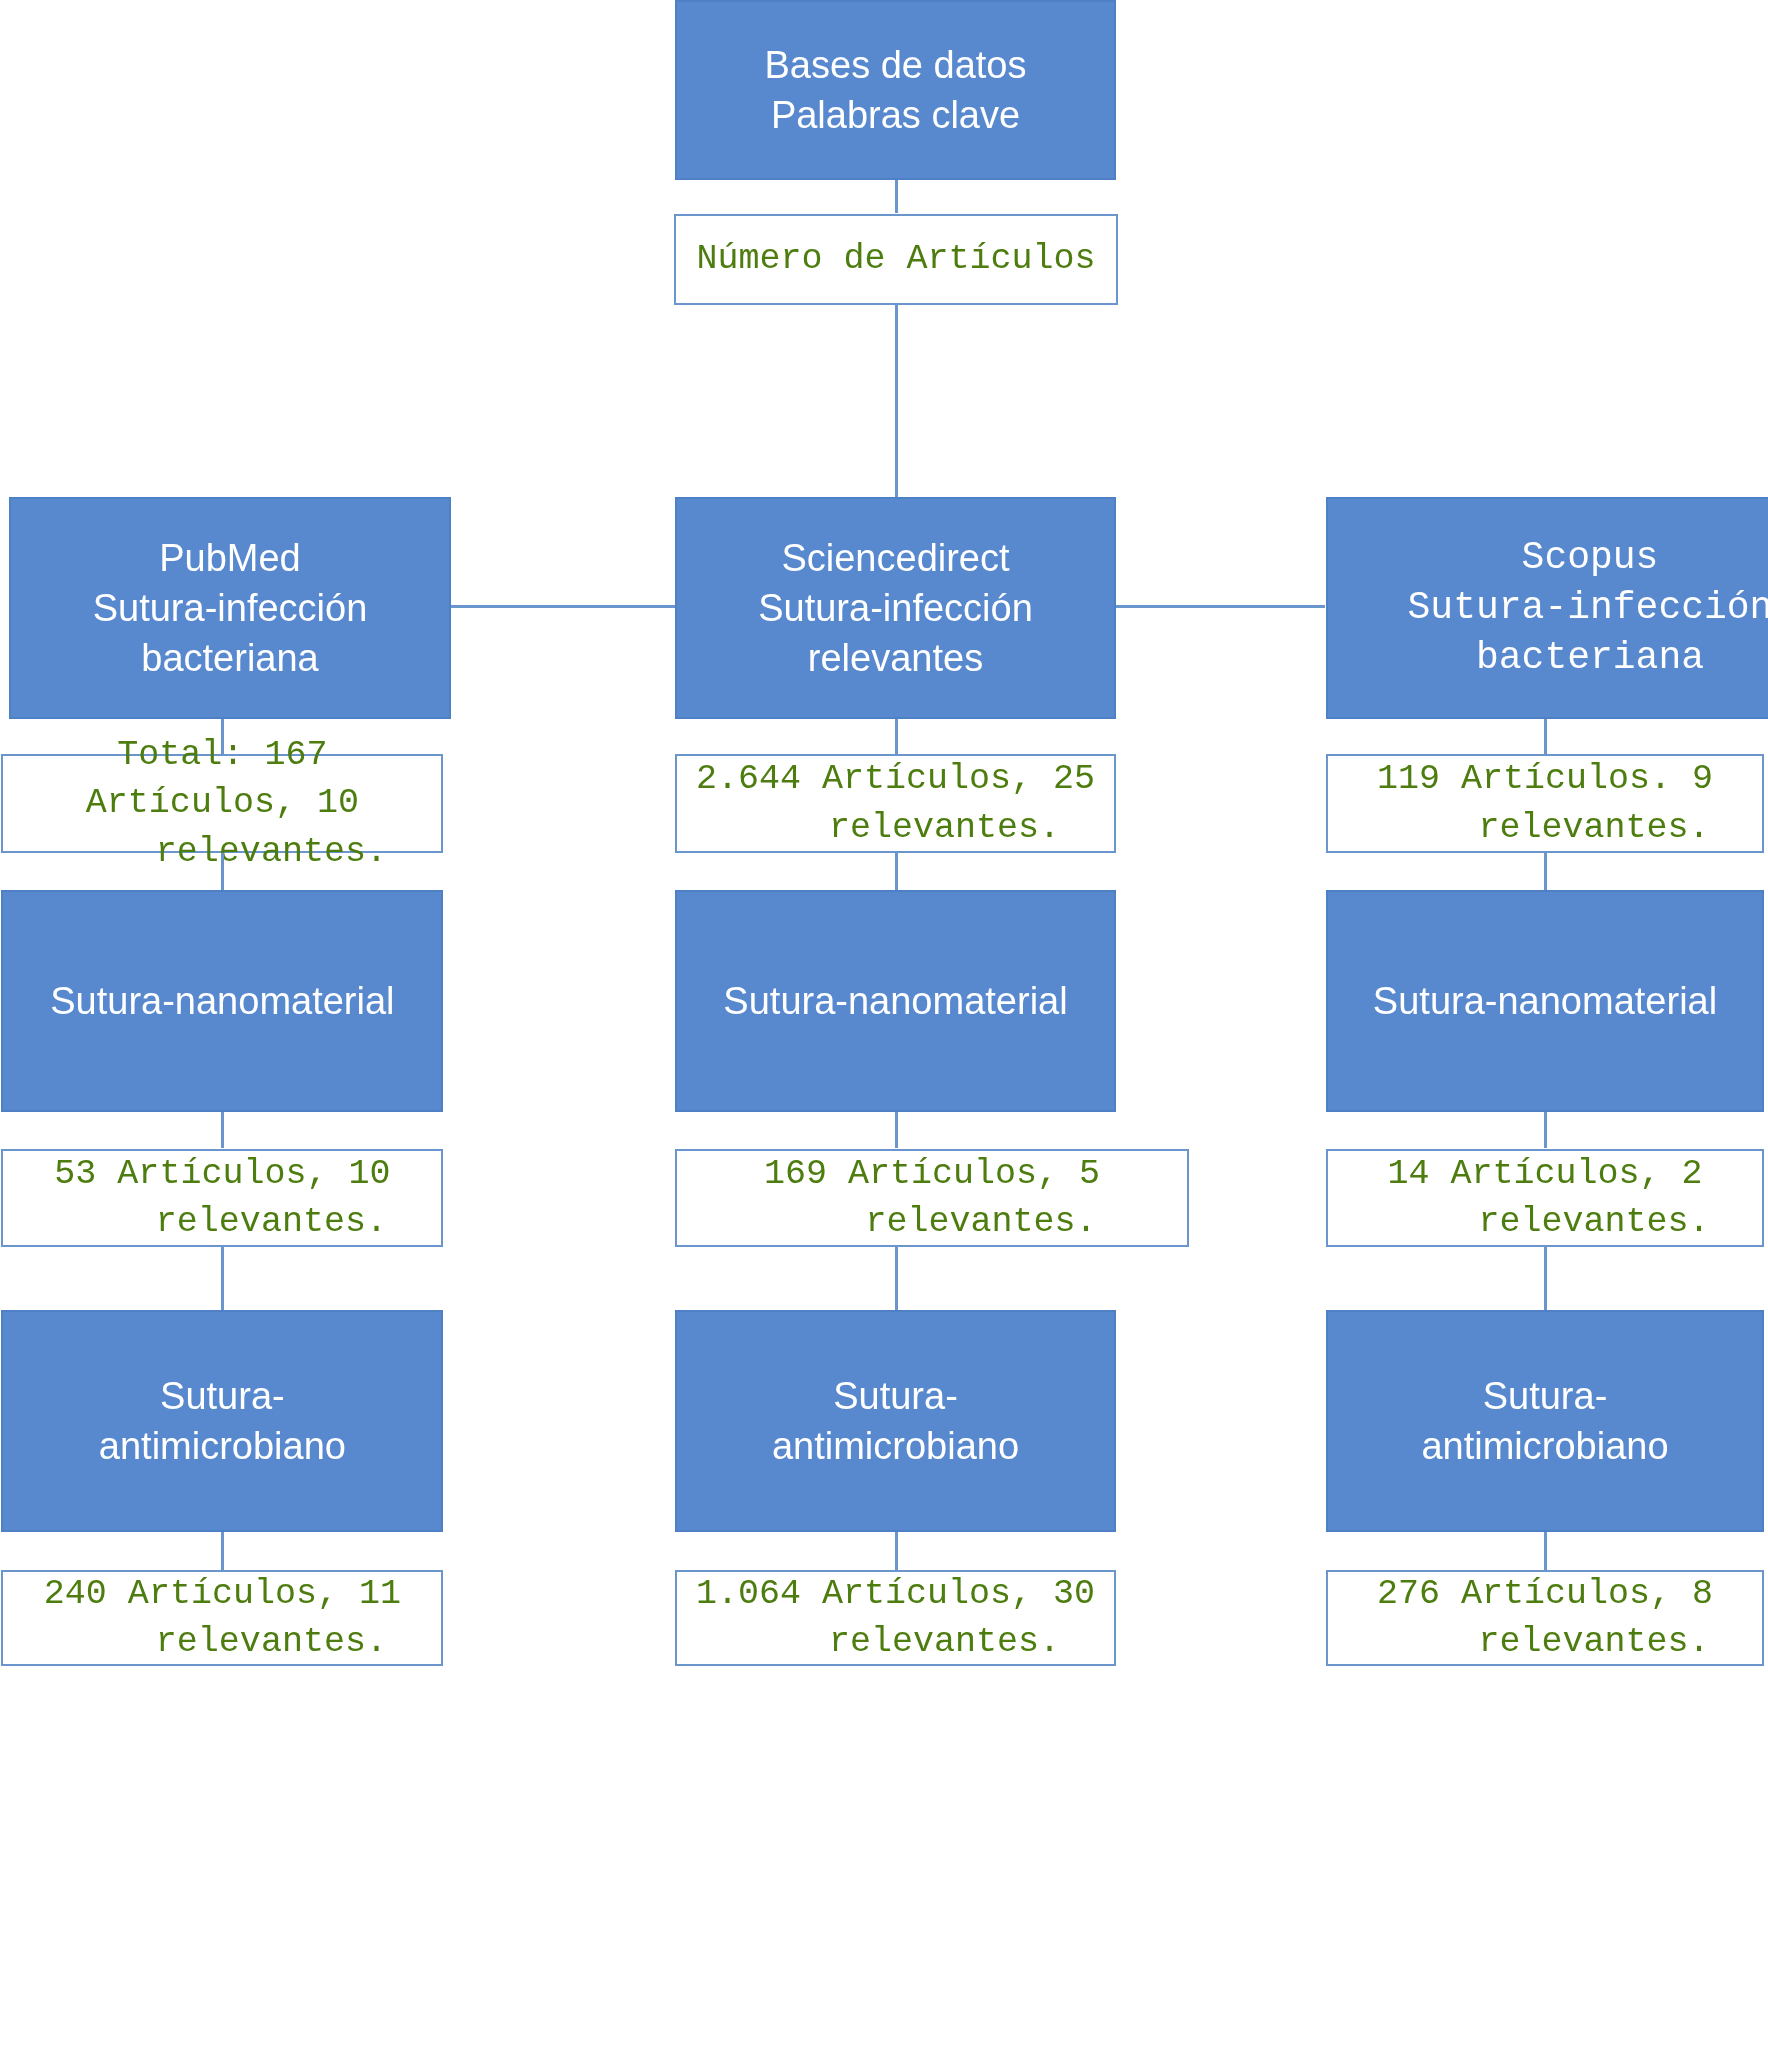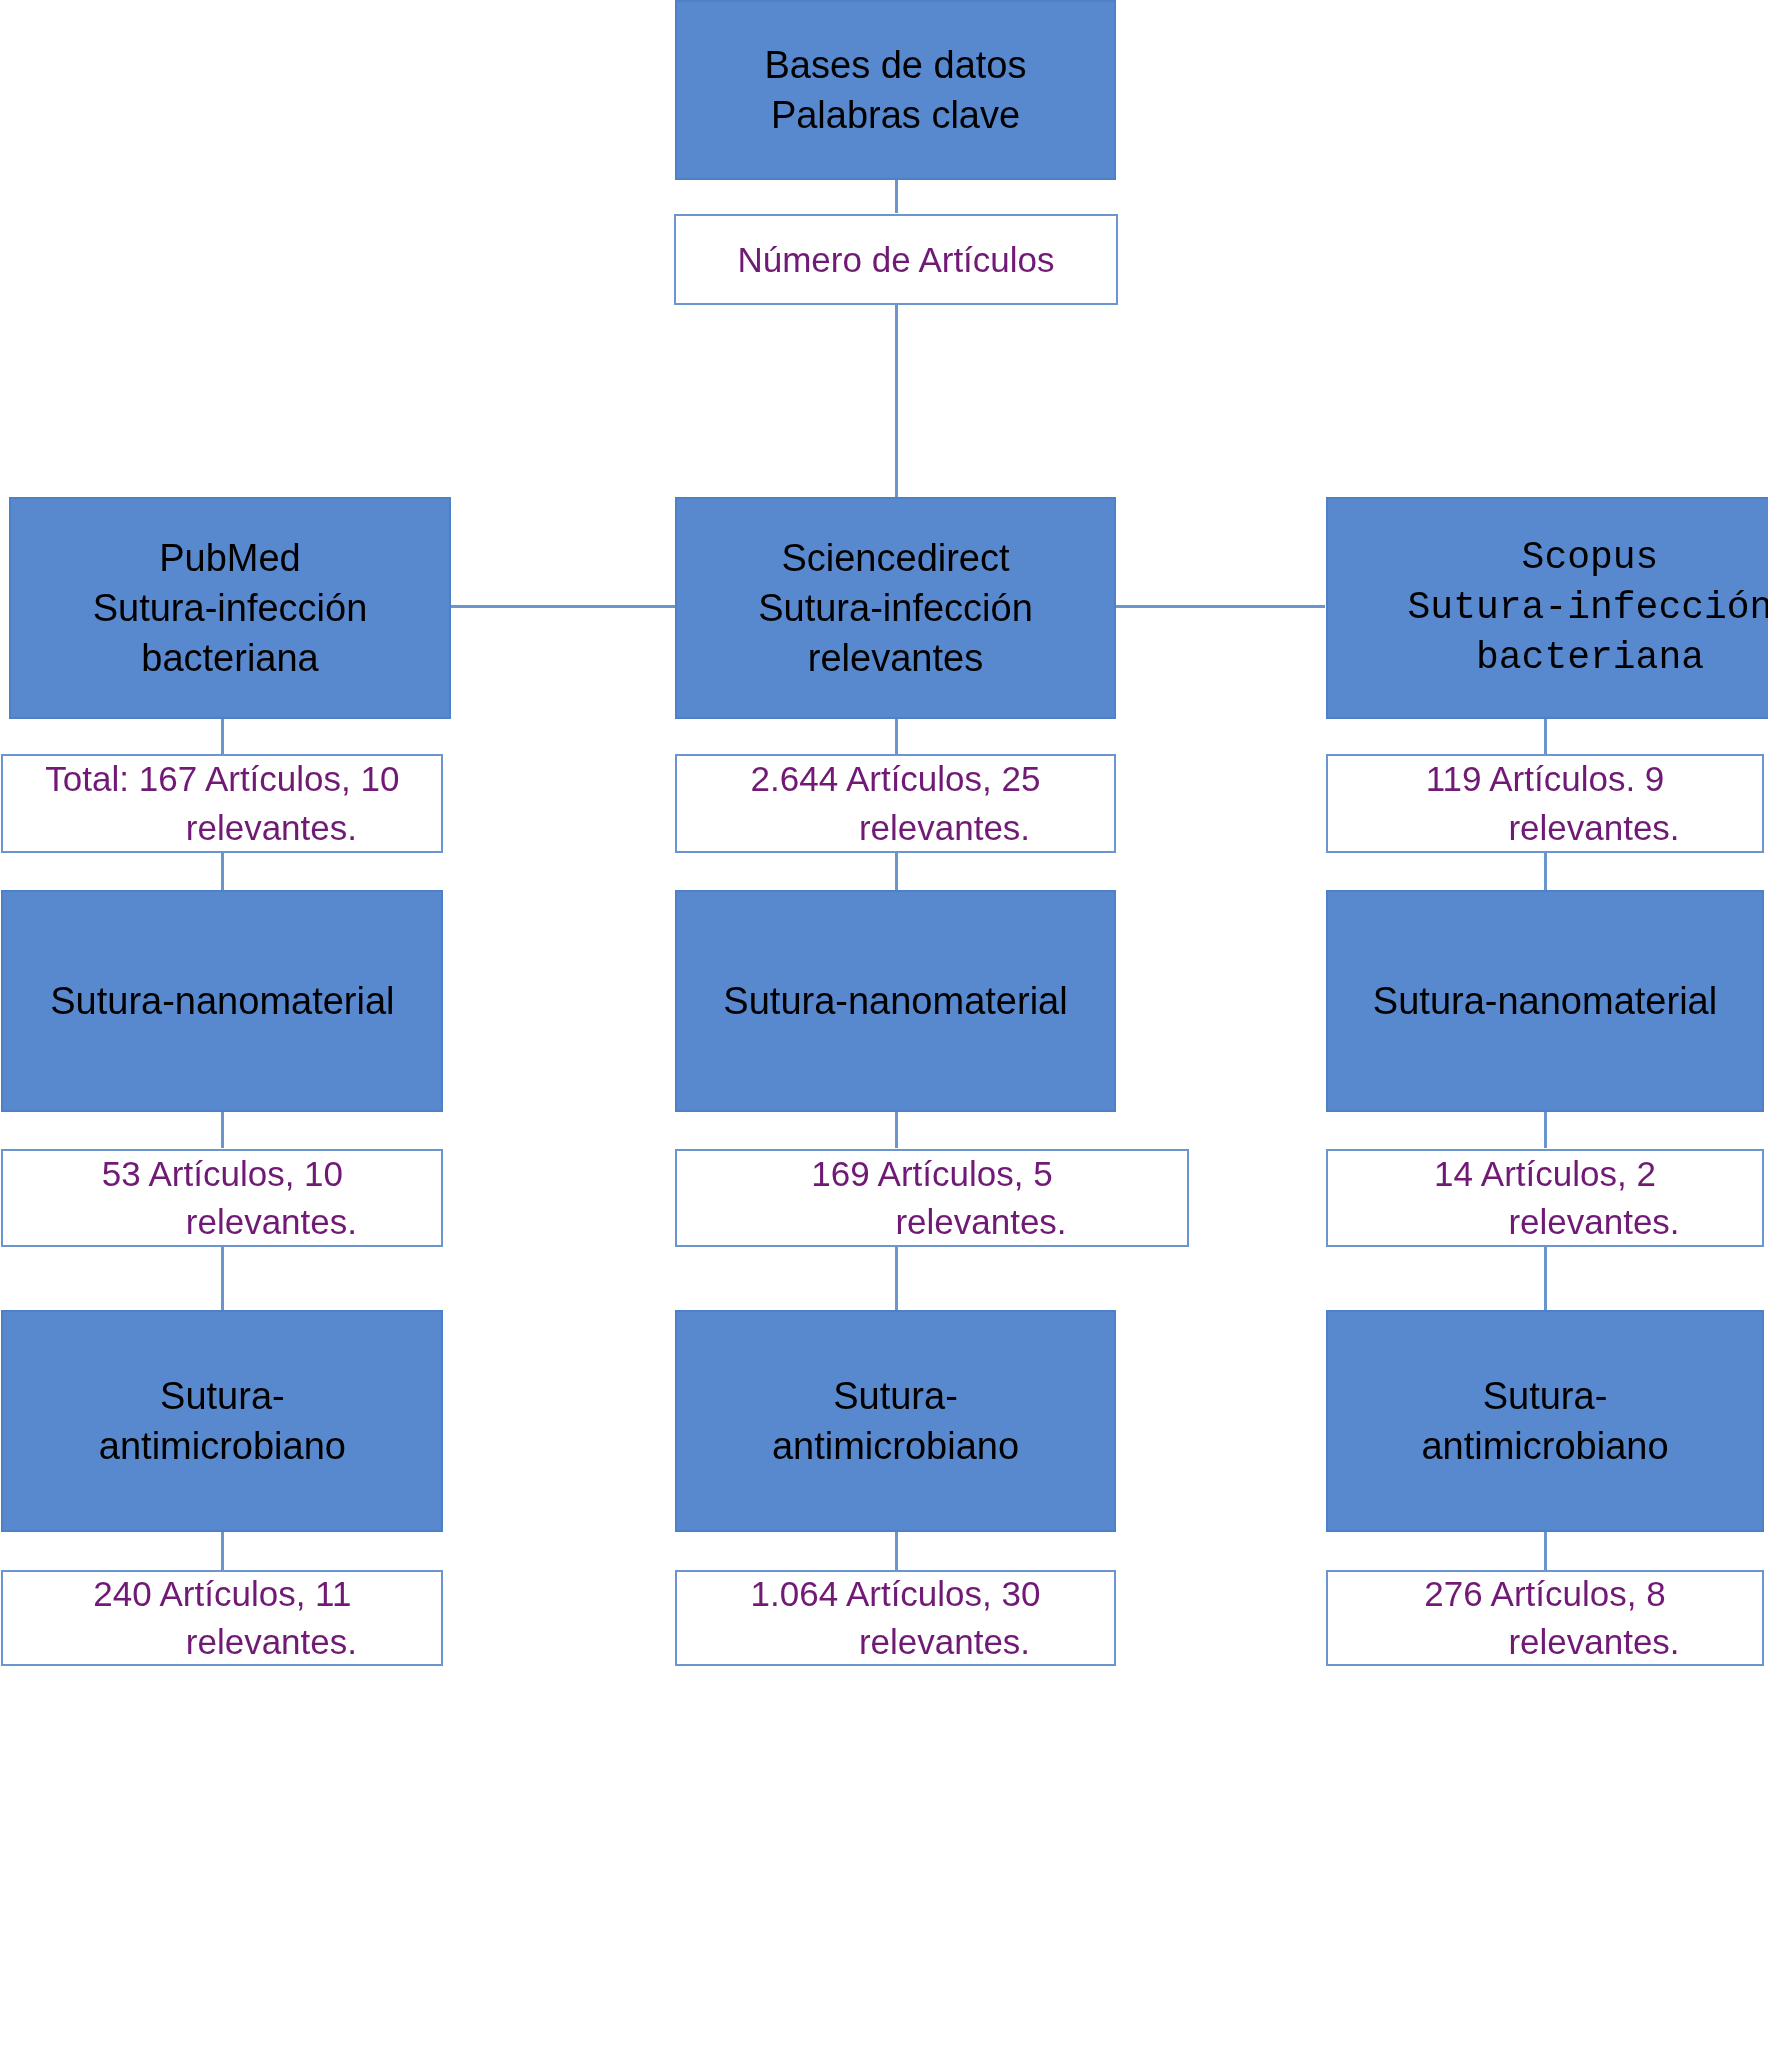--- a/index.html
+++ b/index.html
@@ -21,26 +21,27 @@
     box-sizing: border-box;
     display: flex;
     flex-direction: column;
     align-items: center;
     justify-content: center;
     text-align: center;
   }
   .box-blue {
     background: #5889CF;
     border: 2.1px solid #4d80c4;
-    color: #000000;
+    color: #ffffff;
   }
   .box-white {
     background: #ffffff;
     border: 2.8px solid #6b96cd;
-    color: #701a75;
+    color: #4d7c0f;
+    font-family: Liberation Mono, monospace;
   }
   .connector {
     position: absolute;
     background: #6b96cd;
   }
   .pre {
     white-space: pre-line;
   }
   .fs-head   { font-size: 38px; line-height: 1.32; }
   .fs-filter { font-size: 38px; line-height: 1.32; }

